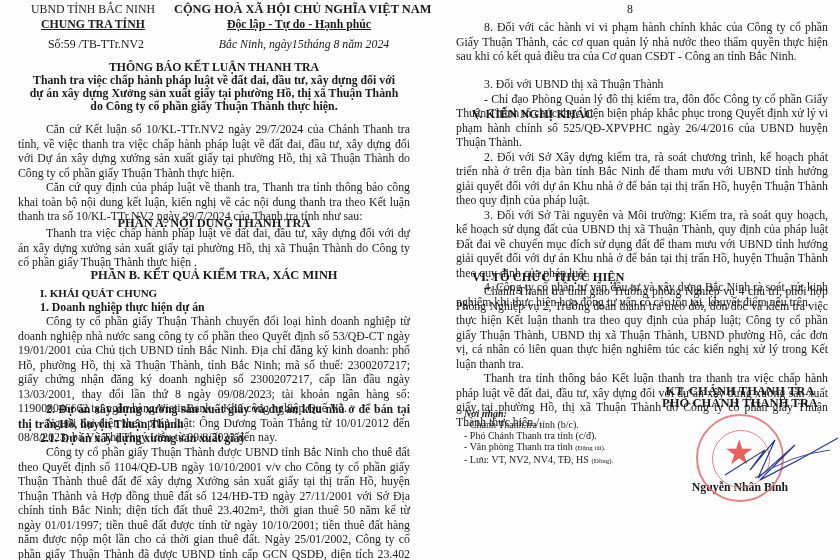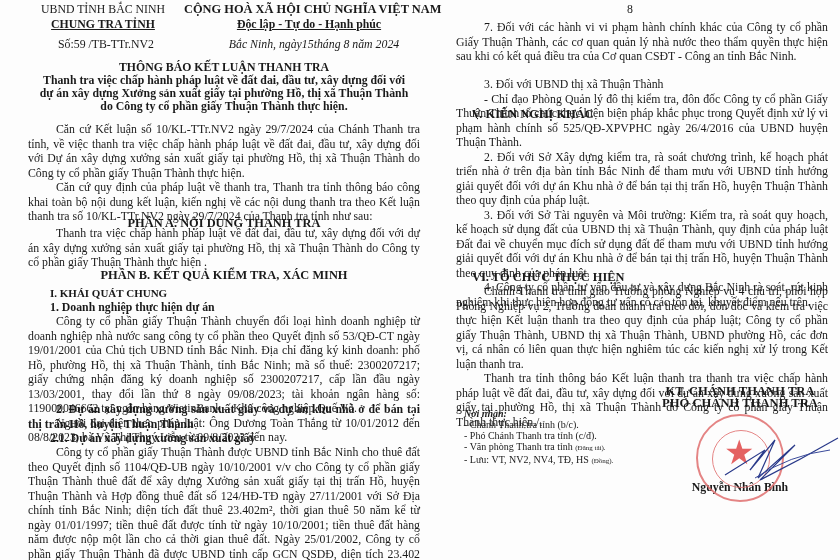--- a/index.html
+++ b/index.html
@@ -2,21 +2,21 @@
 <html><head>
 <meta charset="utf-8">
 <style>
   html, body { margin:0; padding:0; }
   body {
     width:840px; height:560px; overflow:hidden; background:#fdfdfd;
     font-family:"Liberation Serif", "DejaVu Serif", serif; color:#1a1a1a;
     position:relative;
   }
   .page { position:absolute; top:0; height:560px; box-sizing:border-box; }
-  #left { left:14px; width:420px; padding:0 14px 16px 14px; }
+  #left { left:4px; width:420px; padding:0 14px 16px 14px; }
   #right { left:420px; width:420px; padding:0 12px 0 36px; }
   .t { position:absolute; white-space:nowrap; font-size:11.8px; line-height:14px; }
   .c { text-align:center; }
   .b { font-weight:bold; }
   .i { font-style:italic; }
   .u { text-decoration:underline; }
   .para { position:absolute; font-size:11.8px; line-height:14.5px; text-align:justify; }
   .para p { margin:0; text-indent:28px; }
   .h { font-weight:bold; }
   .small { font-size:7px; }
@@ -65,21 +65,21 @@
   </div>
   <div class="t b" style="left:36px;top:431px;">2.1. Dự án xây dựng xưởng sản xuất giấy</div>
   <div class="para" style="left:14px;top:445px;width:392px;">
     <p>Công ty cổ phần giấy Thuận Thành được UBND tỉnh Bắc Ninh cho thuê đất theo Quyết định số 1104/QĐ-UB ngày 10/10/2001 v/v cho Công ty cổ phần giấy Thuận Thành thuê đất để xây dựng Xưởng sản xuất giấy tại thị trấn Hồ, huyện Thuận Thành và Hợp đồng thuê đất số 124/HĐ-TĐ ngày 27/11/2001 với Sở Địa chính tỉnh Bắc Ninh; diện tích đất thuê 23.402m², thời gian thuê 50 năm kể từ ngày 01/01/1997; tiền thuê đất được tính từ ngày 10/10/2001; tiền thuê đất hàng năm được nộp một lần cho cả thời gian thuê đất. Ngày 25/01/2002, Công ty cổ phần giấy Thuận Thành đã được UBND tỉnh cấp GCN QSDĐ, diện tích 23.402 m², thời hạn sử dụng: đến tháng 01/2047. Ngày 11/8/2008, UBND tỉnh Bắc Ninh có Quyết định số 1041/QĐ - UBND về việc điều chỉnh sửa đổi Điều 1, Quyết định số</p>
   </div>
 </div>
 
 <div class="page" id="right">
   <div class="t c" style="left:0;top:2px;width:420px;">8</div>
   <div class="para" style="left:36px;top:20px;width:372px;">
-    <p>7. Đối với các hành vi vi phạm hành chính khác của Công ty cổ phần Giấy Thuận Thành, các cơ quan quản lý nhà nước theo thẩm quyền thực hiện sau khi có kết quả điều tra của Cơ quan CSĐT - Công an tỉnh Bắc Ninh.</p>
+    <p>8. Đối với các hành vi vi phạm hành chính khác của Công ty cổ phần Giấy Thuận Thành, các cơ quan quản lý nhà nước theo thẩm quyền thực hiện sau khi có kết quả điều tra của Cơ quan CSĐT - Công an tỉnh Bắc Ninh.</p>
   </div>
   <div class="t b" style="left:52px;top:63px;font-size:12.4px;margin-top:44px;">V. KIẾN NGHỊ KHÁC</div>
   <div class="para" style="left:36px;top:77px;width:372px;">
     <p>3. Đối với UBND thị xã Thuận Thành</p>
     <p>- Chỉ đạo Phòng Quản lý đô thị kiểm tra, đôn đốc Công ty cổ phần Giấy Thuận Thành tổ chức thực hiện biện pháp khắc phục trong Quyết định xử lý vi phạm hành chính số 525/QĐ-XPVPHC ngày 26/4/2016 của UBND huyện Thuận Thành.</p>
     <p>2. Đối với Sở Xây dựng kiểm tra, rà soát chương trình, kế hoạch phát triển nhà ở trên địa bàn tỉnh Bắc Ninh để tham mưu với UBND tỉnh hướng giải quyết đối với dự án Khu nhà ở để bán tại thị trấn Hồ, huyện Thuận Thành theo quy định của pháp luật.</p>
     <p>3. Đối với Sở Tài nguyên và Môi trường: Kiểm tra, rà soát quy hoạch, kế hoạch sử dụng đất của UBND thị xã Thuận Thành, quy định của pháp luật Đất đai về chuyển mục đích sử dụng đất để tham mưu với UBND tỉnh hướng giải quyết đối với dự án Khu nhà ở để bán tại thị trấn Hồ, huyện Thuận Thành theo quy định của pháp luật.</p>
     <p>4. Công ty cổ phần tư vấn đầu tư và xây dựng Bắc Ninh rà soát, rút kinh nghiệm khi thực hiện hợp đồng tư vấn có các tồn tại, khuyết điểm nêu trên.</p>
   </div>
   <div class="t b" style="left:52px;top:270px;font-size:12.4px;">VI. TỔ CHỨC THỰC HIỆN</div>

